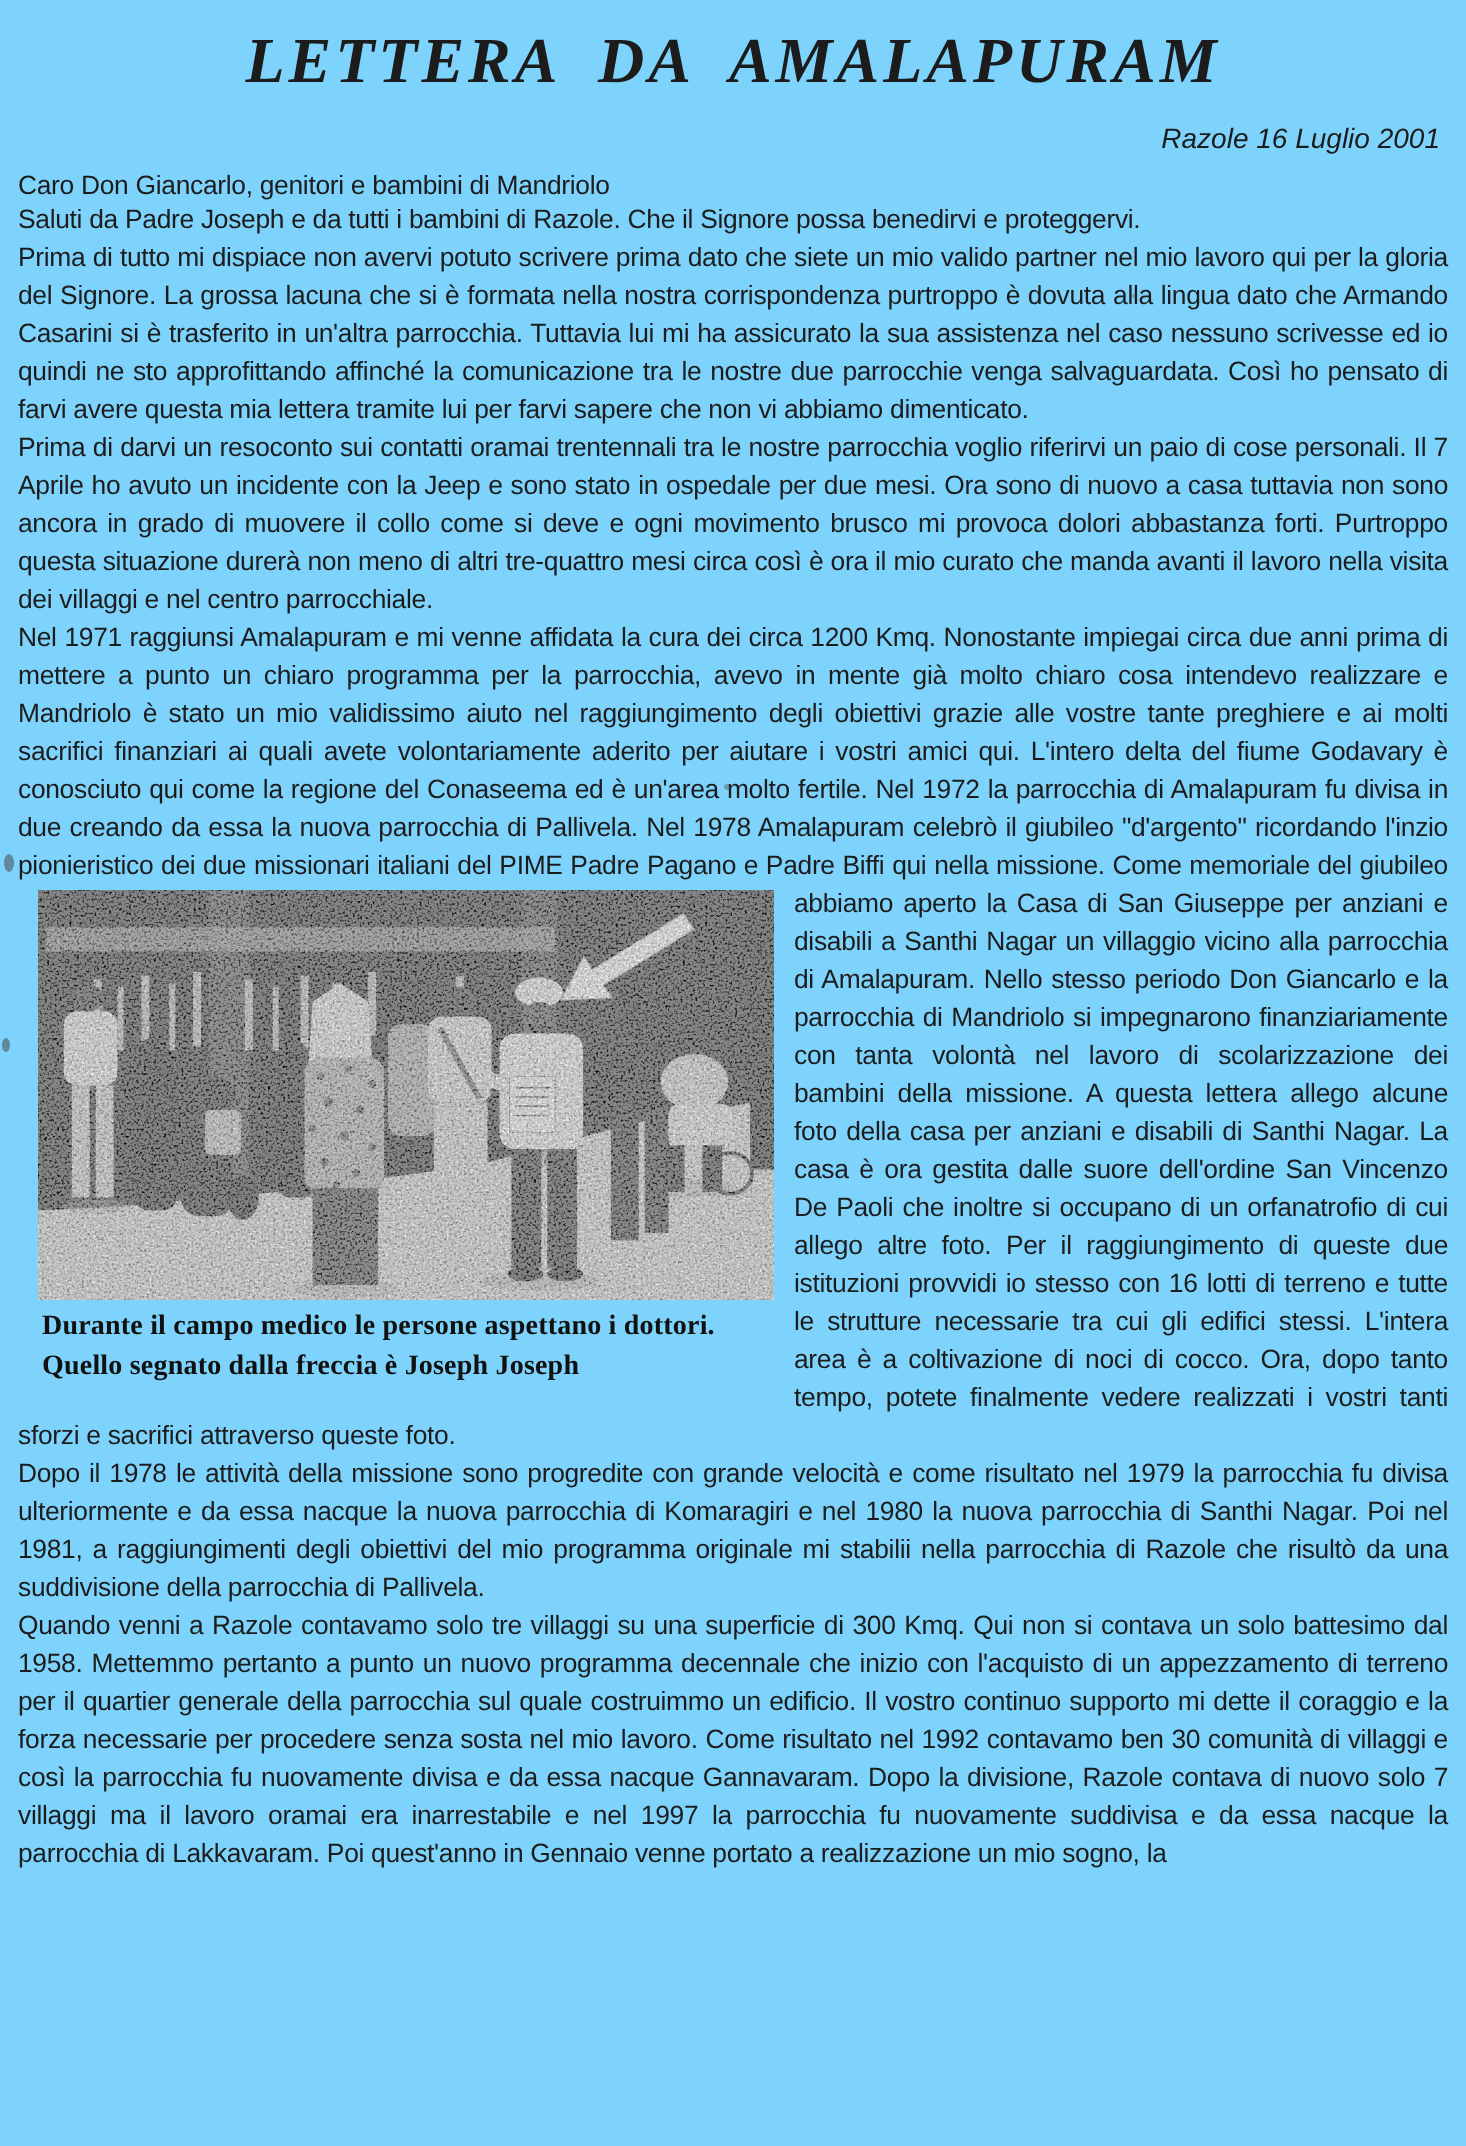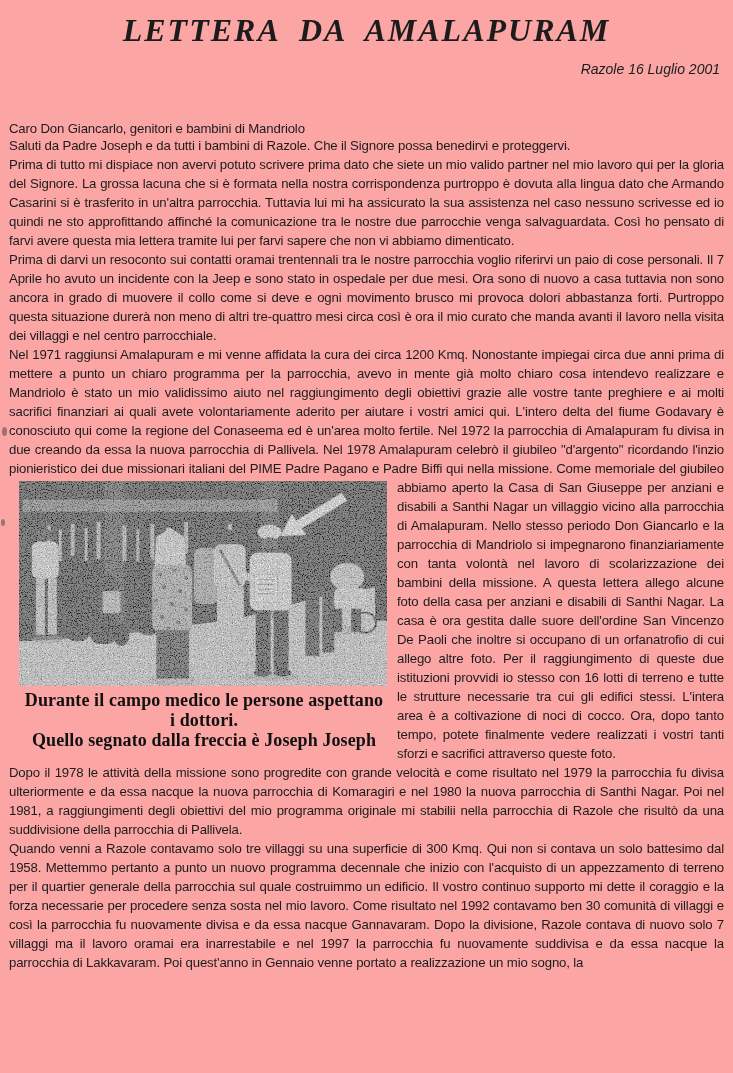--- a/index.html
+++ b/index.html
@@ -1,19 +1,19 @@
 <!DOCTYPE html>
 <html><head>
 <meta charset="utf-8">
 <style>
   html,body{margin:0;padding:0;background:#ffffff;}
   .page{
     position:relative;
     width:733px;height:1073px;
-    background:#fca5a5;
+    background:#7dd3fc;
     color:#1c1c1c;
     font-family:"Liberation Sans", sans-serif;
     overflow:hidden;
     box-sizing:border-box;
     padding:6px 9px 0 9px;
   }
   .title{
     text-align:center;
     font-family:"Liberation Serif", serif;
     font-style:italic;
@@ -25,21 +25,21 @@
     white-space:nowrap;
   }
   .date{
     text-align:right;
     font-size:14px;
     margin-top:12px;
     padding-right:4px;
     font-style:italic;
   }
   .salutation{
-    margin-top:44px;
+    margin-top:8px;
     font-size:13.2px;
     letter-spacing:-0.15px;
   }
   .para{
     margin-top:0;
     font-size:13.2px;
     line-height:19px;
     letter-spacing:-0.15px;
     text-align:justify;
   }
@@ -49,27 +49,27 @@
     float:left;
     width:368px;
     margin:3px 10px 2px 10px;
   }
   .photo-frame{display:block;width:368px;height:205px;}
   .photo-frame svg{display:block;width:368px;height:205px;}
   .caption{
     display:block;
     font-family:"Liberation Serif", serif;
     font-weight:bold;
-    font-size:18px;
+    font-size:14px;
     line-height:20px;
     letter-spacing:0.1px;
     color:#111;
     margin-top:4px;
     padding-left:2px;
-    text-align:center;
+    text-align:left;
   }
   .clearfix::after{content:"";display:block;clear:both;}
   .speck{position:absolute;background:#4a4a4a;border-radius:50%;opacity:.55;}
   .speck.s1{left:2px;top:427px;width:5px;height:9px;}
   .speck.s2{left:1px;top:519px;width:4px;height:7px;}
   .speck.s3{left:362px;top:392px;width:3px;height:3px;opacity:.4;}
   .speck.s4{left:566px;top:147px;width:2px;height:2px;opacity:.35;}
 </style>
 </head>
 <body>

